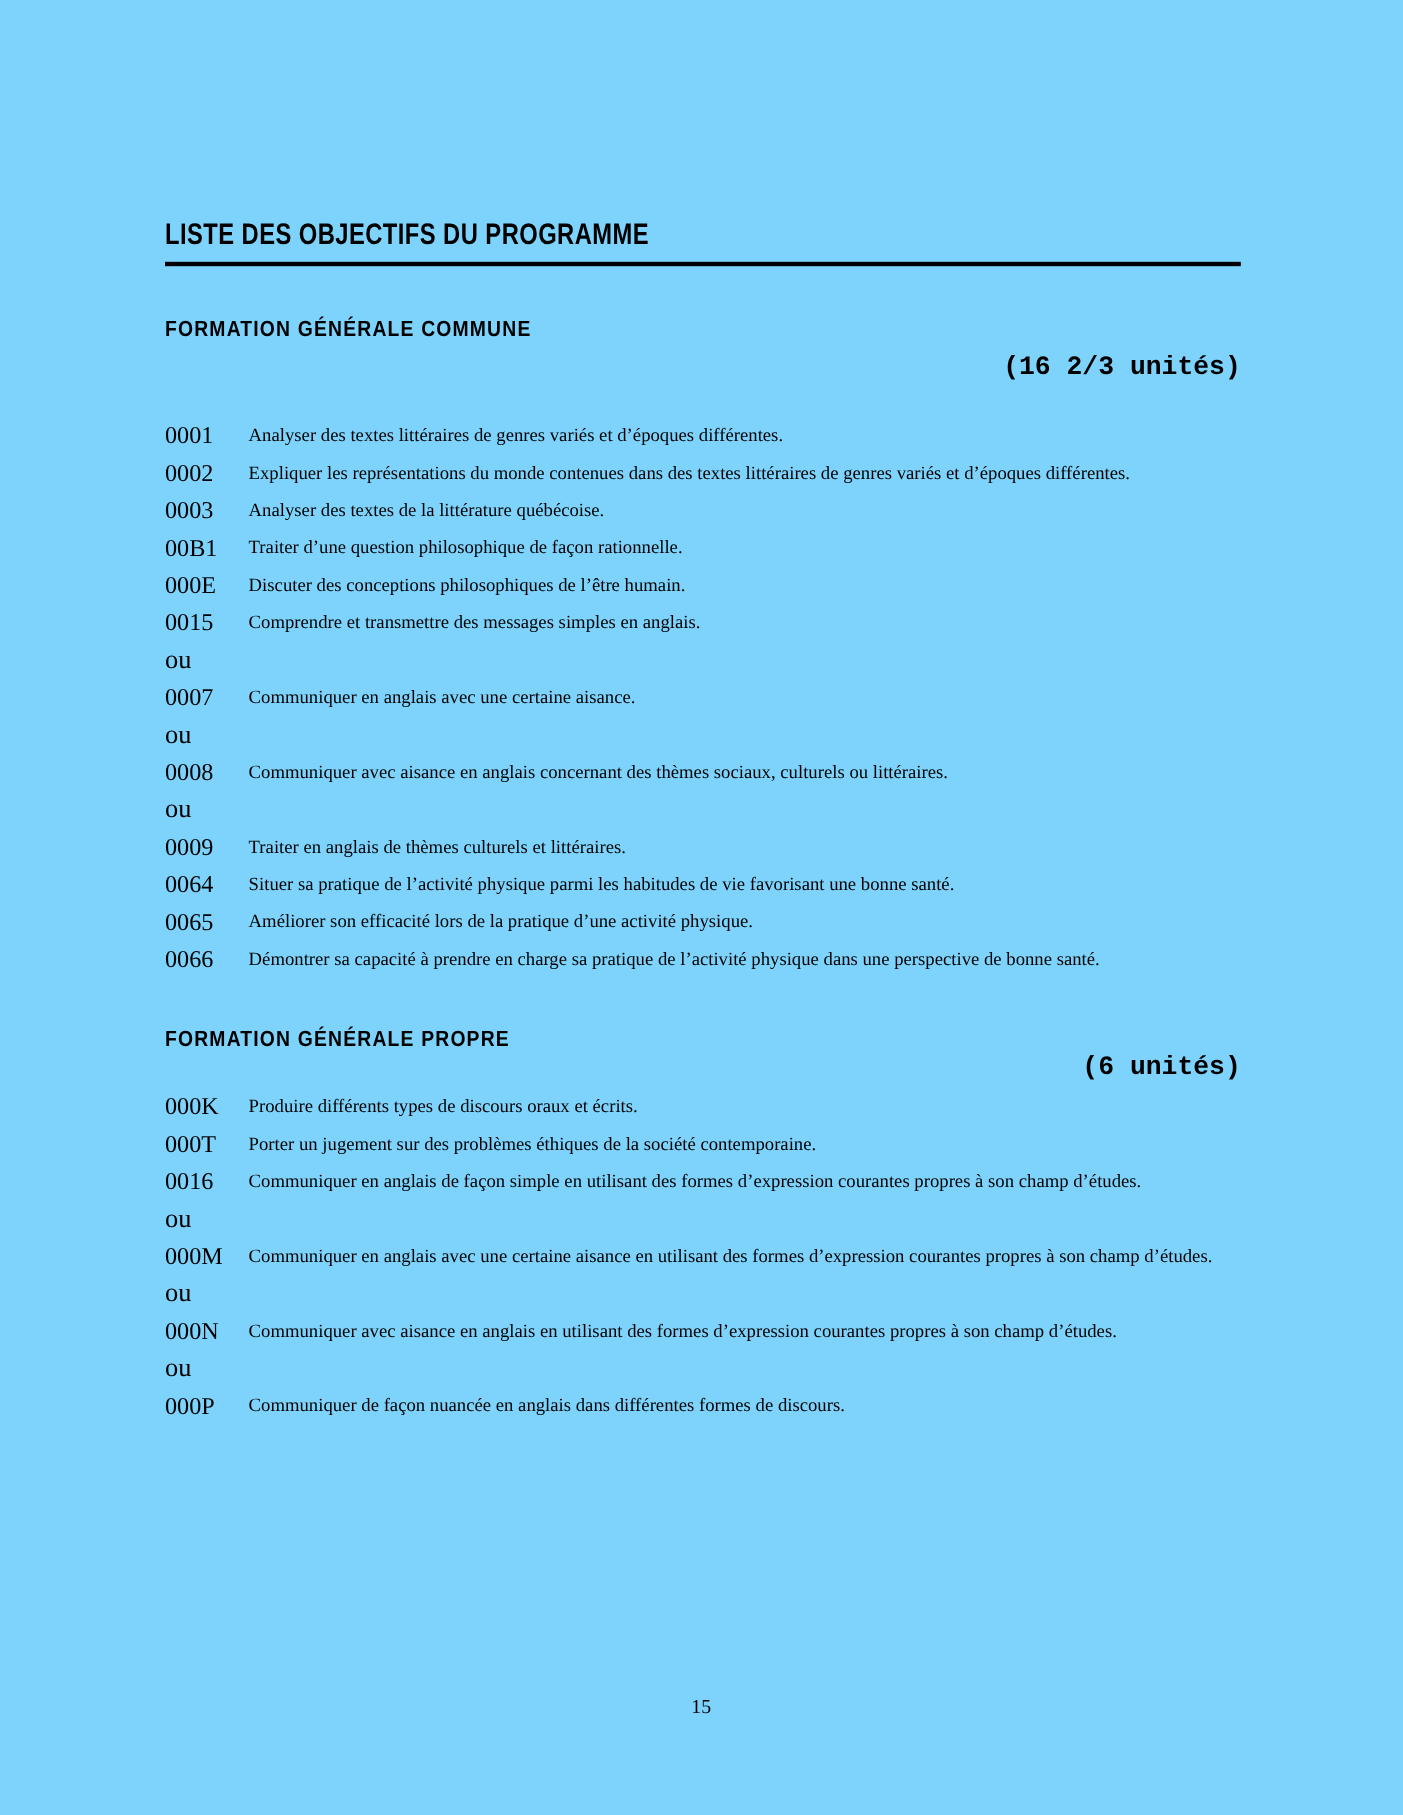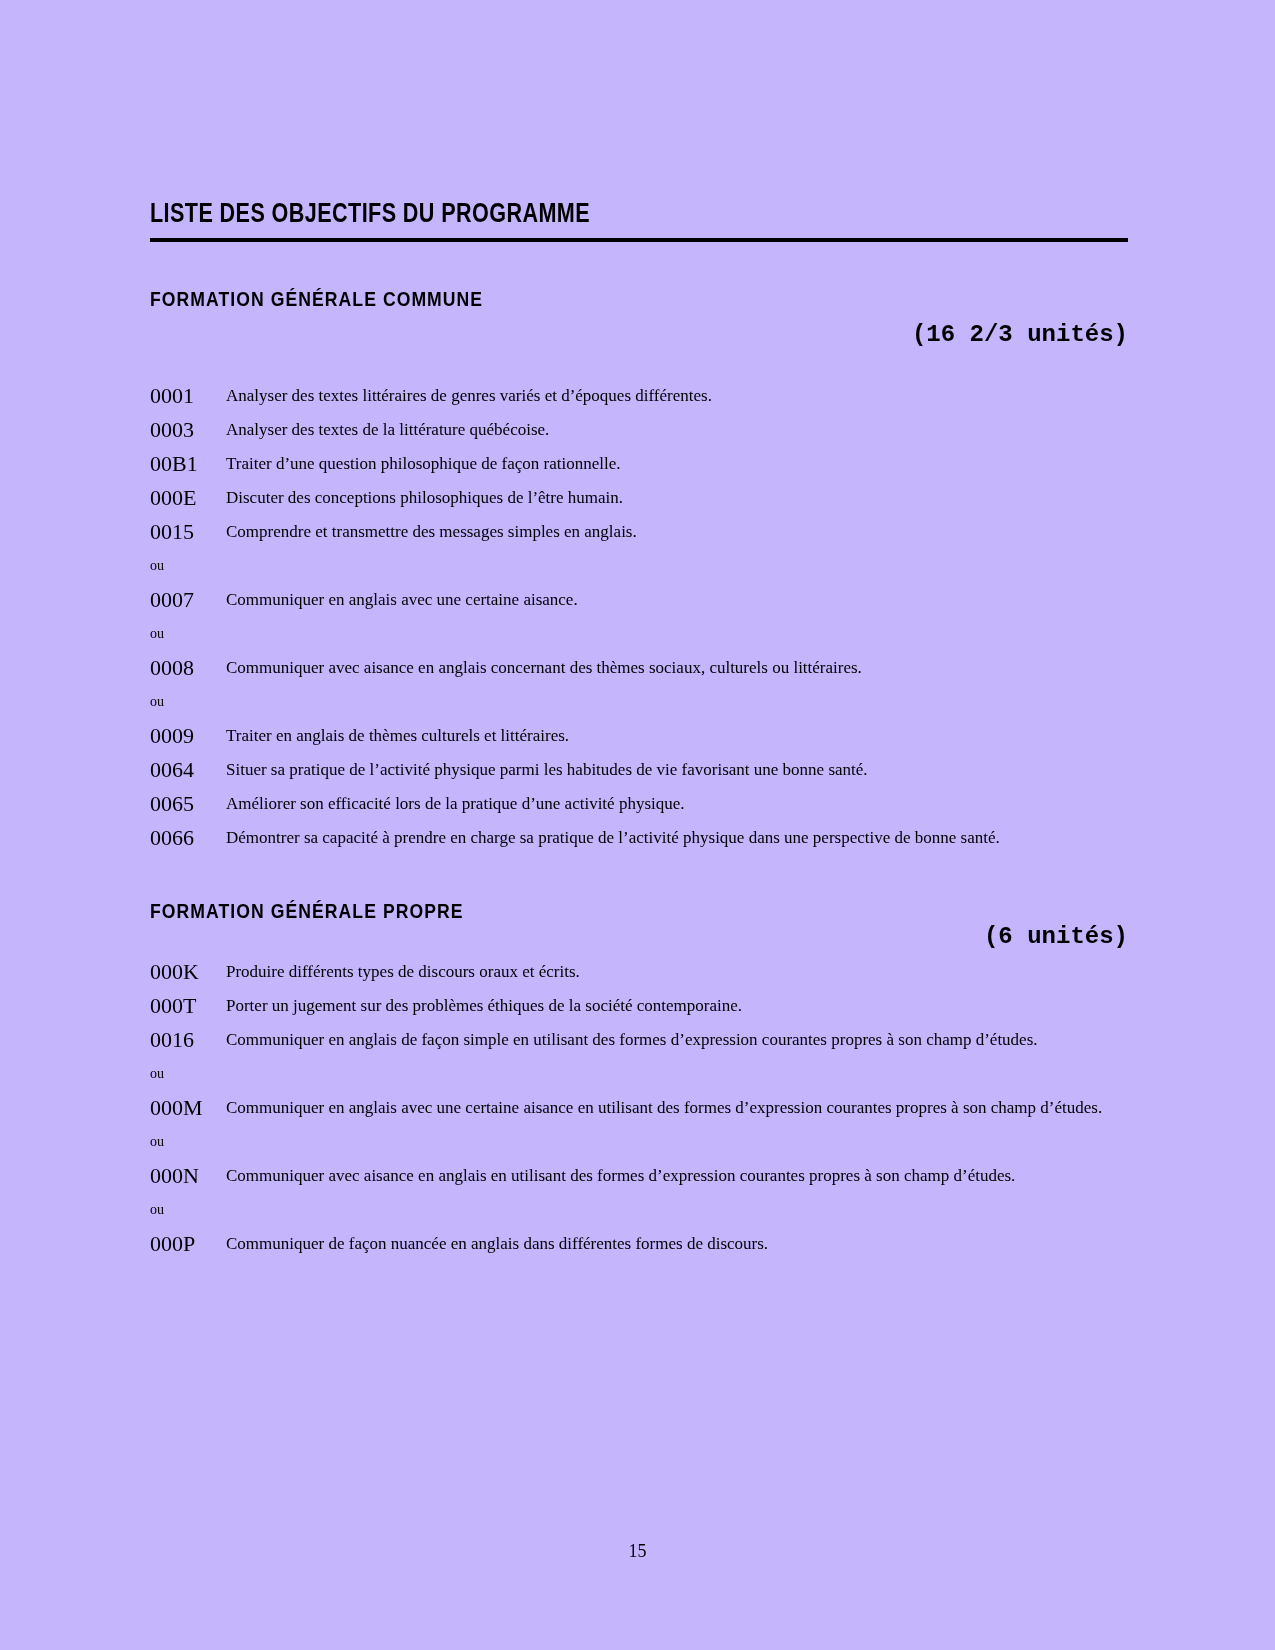--- a/index.html
+++ b/index.html
@@ -1,19 +1,19 @@
 <!DOCTYPE html>
 <html><head>
 <meta charset="utf-8">
 <style>
   html,body{margin:0;padding:0;background:#ffffff;}
   .page{
     position:relative;
     width:1275px;height:1650px;
-    background:#c4b5fd;color:#000000;
+    background:#7dd3fc;color:#000000;
     font-family:"Liberation Serif", serif;
     overflow:hidden;
   }
   .content{position:absolute;left:150px;top:198px;width:978px;}
 
   .doc-title{
     font-family:"Liberation Sans", sans-serif;
     font-weight:700;font-size:27px;letter-spacing:0.5px;
     margin:0;white-space:nowrap;
     transform:scaleX(0.80);transform-origin:left center;
@@ -36,21 +36,21 @@
   #sections section:nth-child(2) .section-heading{margin-top:48px;}
   #sections section:nth-child(2) .units{margin-top:0;}
   #sections section:nth-child(2) .items{margin-top:8px;}
 
   .item{
     display:grid;grid-template-columns:76px 1fr;
     margin-bottom:6px;
   }
   .code{font-size:22px;line-height:28px;}
   .text{margin:0;font-size:17px;line-height:28px;text-align:justify;}
-  .item.connector .code{font-size:14px;}
+  .item.connector .code{font-size:24px;}
 
   .page-number{
     position:absolute;top:1541px;left:0;width:100%;
     text-align:center;font-size:18px;
   }
 </style>
 </head>
 <body>
 
 <div class="page">
@@ -62,20 +62,24 @@
     <div id="sections">
   <section>
     <h2 class="section-heading">FORMATION GÉNÉRALE COMMUNE</h2>
     <div class="units">(16 2/3 unités)</div>
     <div class="items">
   <div class="item">
     <span class="code">0001</span>
     <p class="text">Analyser des textes littéraires de genres variés et d’époques différentes.</p>
   </div>
 
+  <div class="item">
+    <span class="code">0002</span>
+    <p class="text">Expliquer les représentations du monde contenues dans des textes littéraires de genres variés et d’époques différentes.</p>
+  </div>
 
   <div class="item">
     <span class="code">0003</span>
     <p class="text">Analyser des textes de la littérature québécoise.</p>
   </div>
 
   <div class="item">
     <span class="code">00B1</span>
     <p class="text">Traiter d’une question philosophique de façon rationnelle.</p>
   </div>

